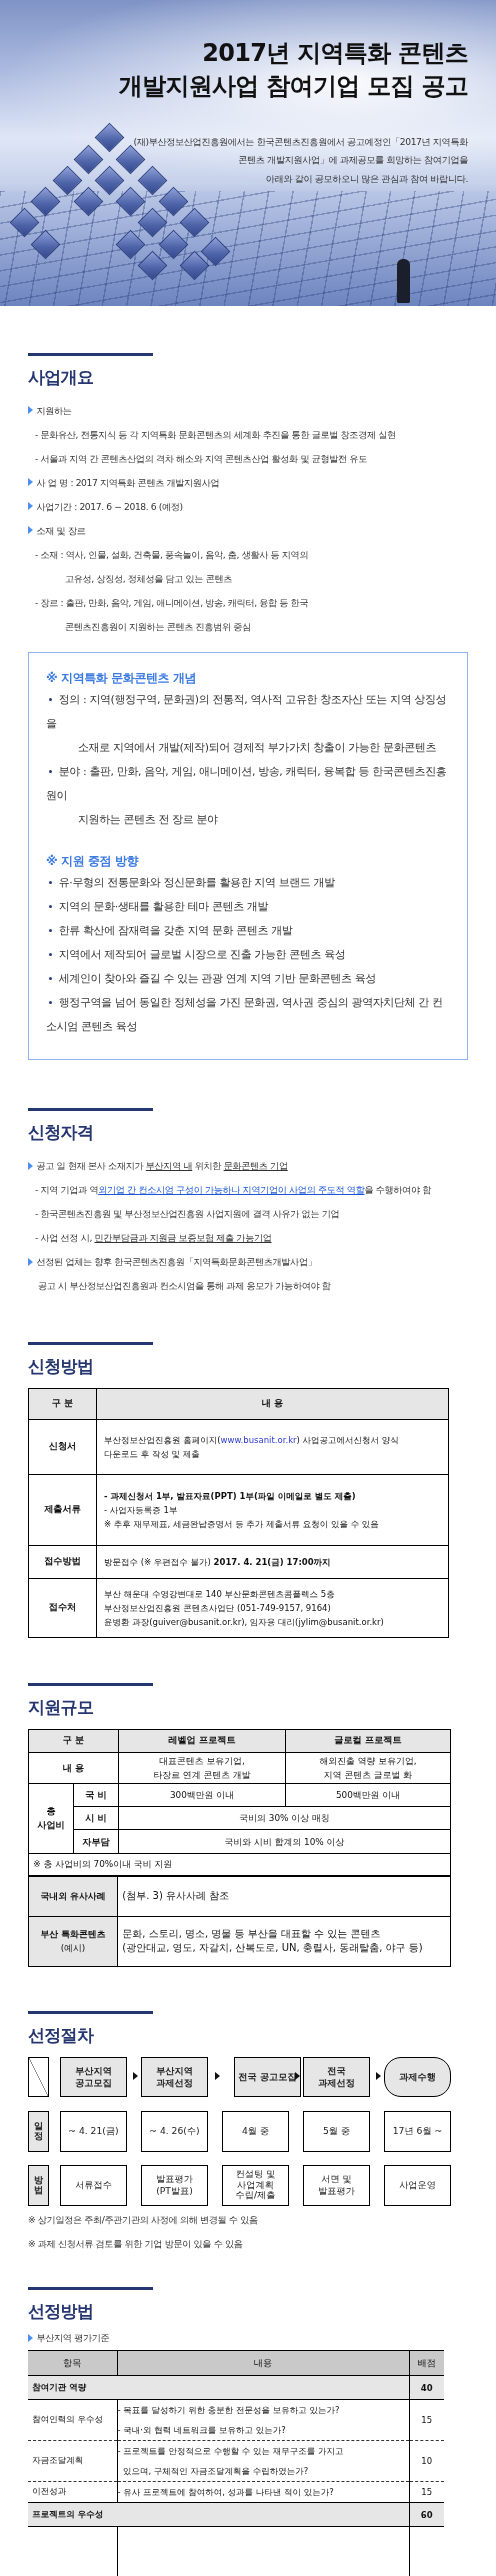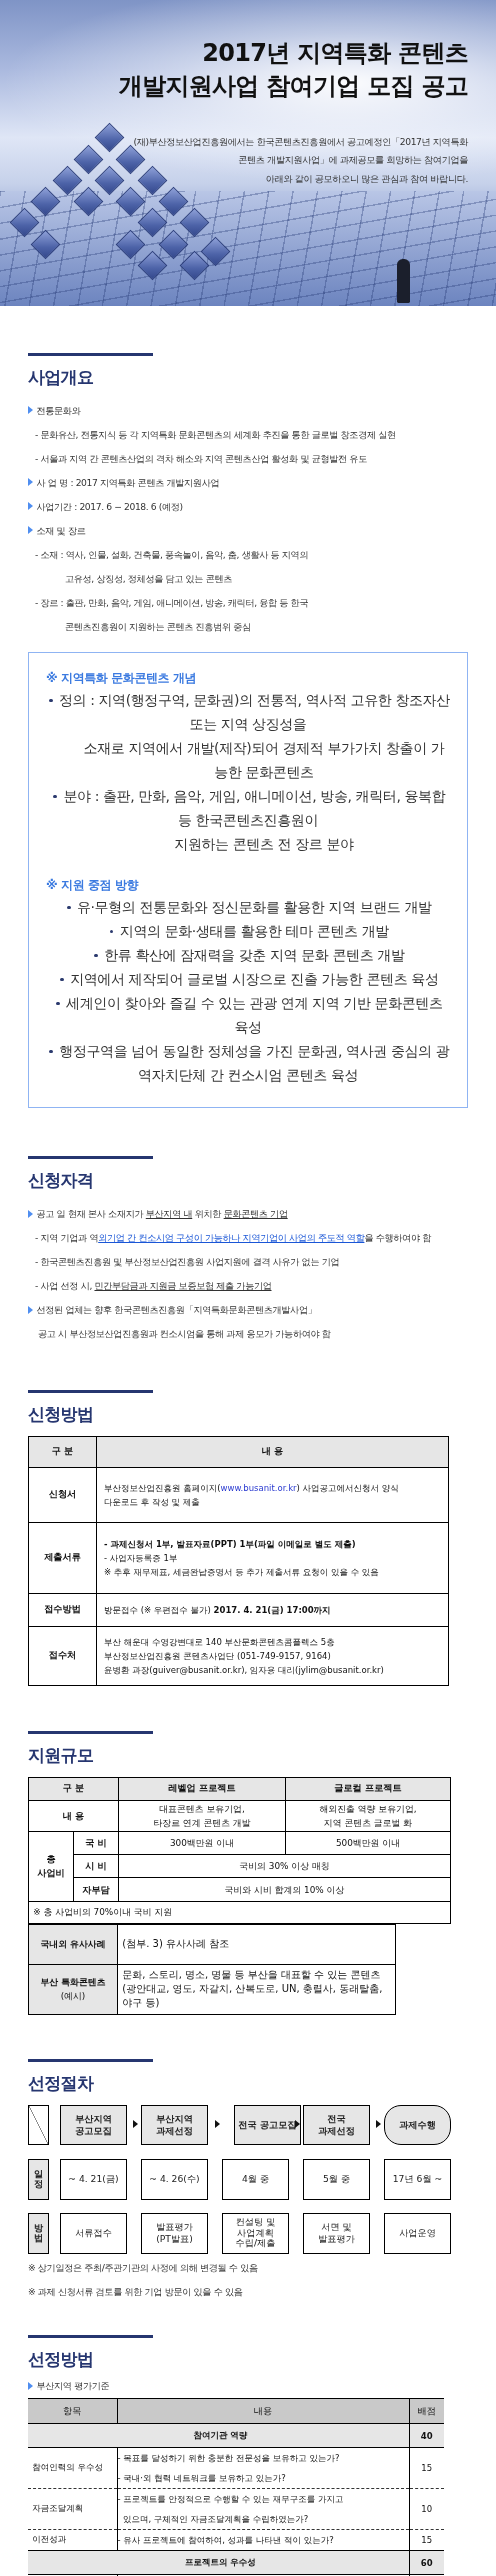--- a/index.html
+++ b/index.html
@@ -24,54 +24,54 @@
   .sec-title { font-size: 17px; font-weight: bold; color: #263670; margin: 10px 0 10px; letter-spacing: -0.7px; }
   .line { font-size: 9.2px; line-height: 24px; color: #333; letter-spacing: -0.4px; }
   .tri { display: inline-block; width: 0; height: 0; border-top: 4.3px solid transparent; border-bottom: 4.3px solid transparent; border-left: 5.7px solid #4f8ef0; margin-right: 3.5px; vertical-align: -0.7px; }
   .indent1 { padding-left: 7px; }
   .indent2 { padding-left: 37px; }
   .u { text-decoration: underline; text-align: right; }
   .ublue { text-decoration: underline; color: #1a56d6; }
 
   .infobox { margin: 12.8px 0 0; border: 0.7px solid #8fb4f3; padding: 17px 17px 20px; }
   .infobox h4 { color: #3b7ae0; font-size: 12px; font-weight: bold; margin: 0 0 1.4px; letter-spacing: -0.4px; }
-  .infobox .bl { font-size: 14px; line-height: 24px; color: #333; letter-spacing: -0.4px; text-align: center; }
+  .infobox .bl { font-size: 11px; line-height: 24px; color: #333; letter-spacing: -0.4px; }
   .infobox .dot { display: inline-block; width: 3.5px; height: 3.5px; border-radius: 50%; background: #2b3a6e; margin: 0 6.4px 1.4px 2.8px; vertical-align: middle; }
   .infobox .cont { padding-left: 32px; }
 
   table.doc { border-collapse: collapse; font-family: "DejaVu Sans", sans-serif; font-size: 8.5px; color: #111; }
   table.doc td, table.doc th { border: 0.7px solid #000; }
   .t1 { width: 421px; }
   .t1 th { background: #e6e6e6; height: 31px; font-weight: bold; font-size: 9.2px; }
   .t1 td.k { width: 68px; text-align: center; font-weight: bold; font-size: 9.2px; }
   .t1 td.v { padding: 5.7px 7px; line-height: 14px; font-size: 8.5px; }
   .link { color: #2a3ad0; }
   .t2 { width: 423px; text-align: center; }
   .t2 th { background: #e6e6e6; height: 23.4px; font-weight: bold; font-size: 9.2px; }
   .t2 td { height: 23.4px; font-size: 8.9px; line-height: 14px; }
   .t2 td.k { font-weight: bold; font-size: 9.2px; }
   .t2 td.note { text-align: left; padding-left: 4.3px; height: 22px; }
-  .t3 { width: 368px; }
+  .t3 { width: 423px; }
   .t3 td.k { background: #e6e6e6; width: 89px; text-align: center; font-weight: bold; font-size: 8.9px; line-height: 14px; }
   .t3 td.v { padding: 0 4.3px; font-size: 10px; line-height: 14px; margin-top: 30px; }
 
   .flow { position: relative; width: 426px; height: 149px; margin-top: 10px; }
   .fbox { position: absolute; border: 0.7px solid #000; display: flex; align-items: center; justify-content: center; text-align: center; font-size: 9.2px; line-height: 12px; font-family: "DejaVu Sans", sans-serif; }
   .fbox.gray { background: #e6e6e6; }
   .fbox.bold { font-weight: bold; }
   .farrow { position: absolute; width: 0; height: 0; border-top: 4.3px solid transparent; border-bottom: 4.3px solid transparent; border-left: 5px solid #111; }
 
   .t4 { width: 416px; border-collapse: collapse; font-family: "DejaVu Sans", sans-serif; font-size: 8.5px; color: #111; }
   .t4 th { background: #c9c9c9; height: 25px; font-weight: normal; font-size: 9.2px; border-top: 0.7px solid #000; border-bottom: 0.7px solid #000; }
   .t4 th + th { border-left: 0.7px solid #000; }
   .t4 td { vertical-align: middle; }
   .t4 td.c2 { border-left: 0.7px solid #000; padding-left: 0; line-height: 20px; }
   .t4 td.c3 { border-left: 0.7px solid #000; text-align: center; width: 35px; }
   .t4 tr.grp td { background: #e6e6e6; font-weight: bold; height: 24px; border-bottom: 0.7px solid #000; }
-  .t4 tr.grp td.c1 { padding-left: 4.3px; text-align: center; }
+  .t4 tr.grp td.c1 { padding-left: 4.3px; }
   .t4 tr.sub td { border-bottom: 0.7px dashed #333; }
   .t4 tr.sub.last td { border-bottom: 0.7px solid #000; }
   .t4 td.c1 { padding-left: 4.3px; width: 89px; }
 </style>
 </head>
 <body>
 
 <div class="hero">
   <div class="floor"></div>
   <div class="sky"></div>
@@ -104,21 +104,21 @@
   <div class="intro">
     <div>(재)부산정보산업진흥원에서는 한국콘텐츠진흥원에서 공고예정인「2017년 지역특화</div>
     <div>콘텐츠 개발지원사업」에 과제공모를 희망하는 참여기업을</div>
     <div>아래와 같이 공모하오니 많은 관심과 참여 바랍니다.</div>
   </div>
 </div>
 
 <div class="section" style="margin-top:47px;">
   <div class="sec-bar"></div>
   <h2 class="sec-title">사업개요</h2>
-  <div class="line"><span class="tri"></span><span>전통문화와</span></div>
+  <div class="line"><span class="tri"></span><span>지원하는</span></div>
   <div class="line indent1">- 문화유산, 전통지식 등 각 지역특화 문화콘텐츠의 세계화 추진을 통한 글로벌 창조경제 실현</div>
   <div class="line indent1">- 서울과 지역 간 콘텐츠산업의 격차 해소와 지역 콘텐츠산업 활성화 및 균형발전 유도</div>
   <div class="line"><span class="tri"></span><span>사 업 명 : 2017 지역특화 콘텐츠 개발지원사업</span></div>
   <div class="line"><span class="tri"></span><span>사업기간 : 2017. 6 − 2018. 6 (예정)</span></div>
   <div class="line"><span class="tri"></span><span>소재 및 장르</span></div>
   <div class="line indent1">- 소재 : 역사, 인물, 설화, 건축물, 풍속놀이, 음악, 춤, 생활사 등 지역의</div>
   <div class="line indent2">고유성, 상징성, 정체성을 담고 있는 콘텐츠</div>
   <div class="line indent1">- 장르 : 출판, 만화, 음악, 게임, 애니메이션, 방송, 캐릭터, 융합 등 한국</div>
   <div class="line indent2">콘텐츠진흥원이 지원하는 콘텐츠 진흥범위 중심</div>
 

